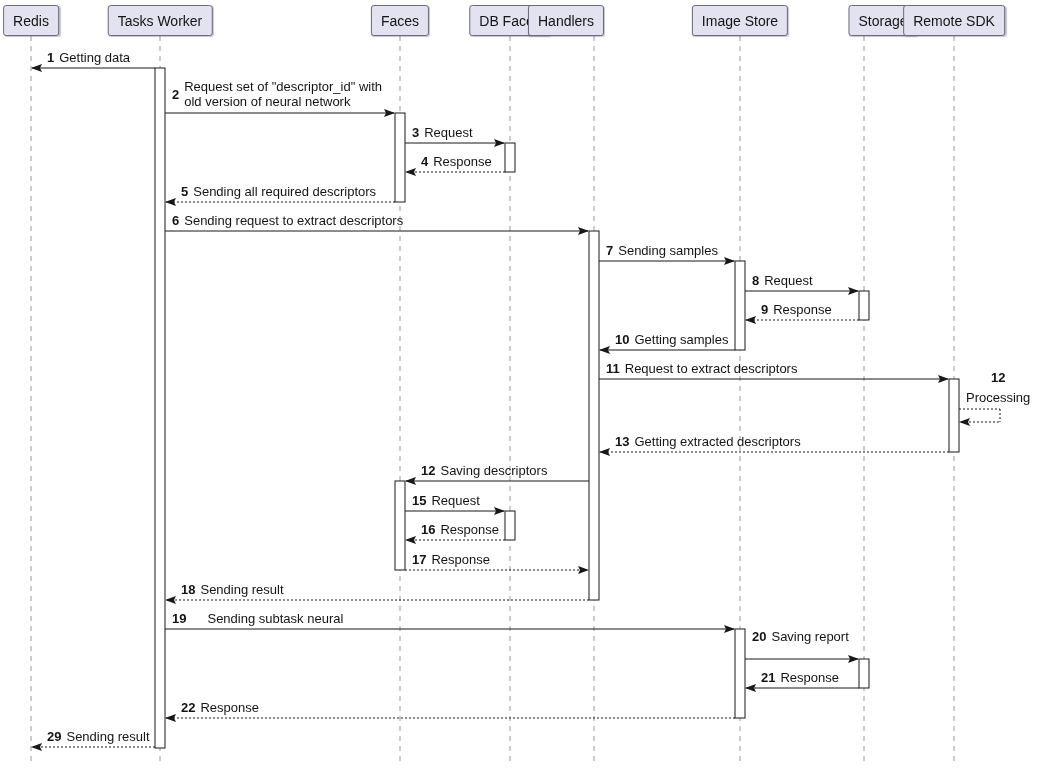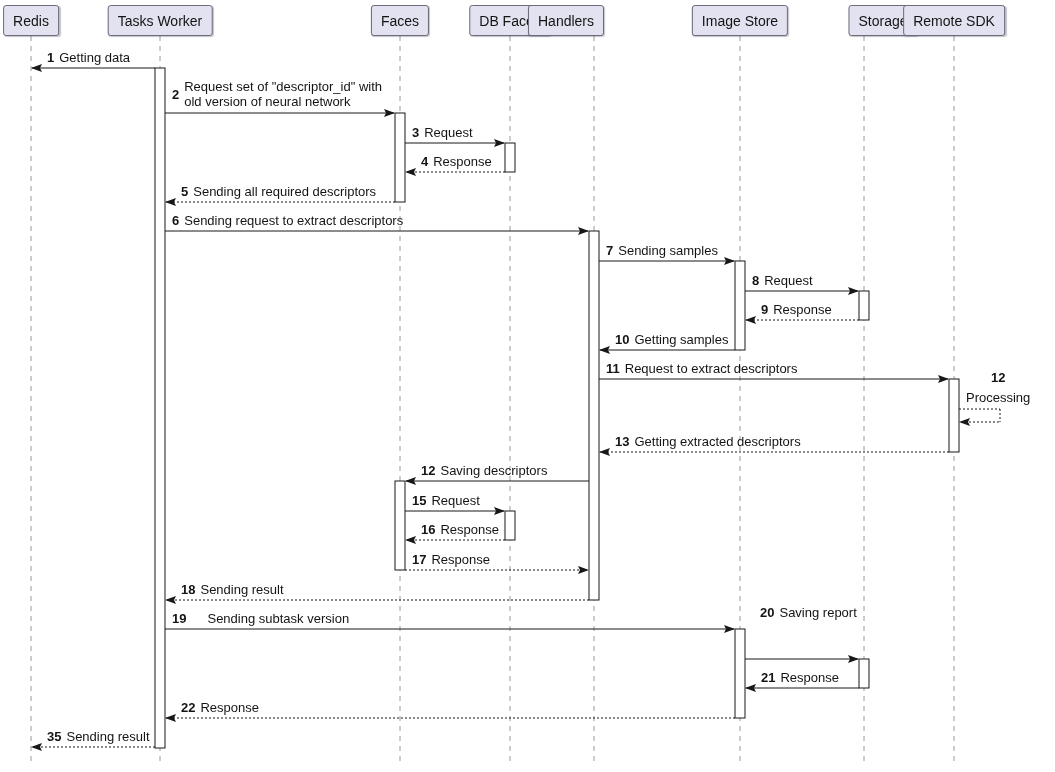--- a/index.html
+++ b/index.html
@@ -199,32 +199,32 @@
       <div class="msg-label" style="left: 412px; top: 567px;">
         <span class="num">17</span>
         <span class="txt">Response</span>
       </div>
       <div class="msg-label" style="left: 181px; top: 597px; justify-content: space-between;">
         <span class="num">18</span>
         <span class="txt">Sending result</span>
       </div>
       <div class="msg-label" style="left: 172px; top: 626px; gap: 21px;">
         <span class="num">19</span>
-        <span class="txt">Sending subtask version</span>
-      </div>
-      <div class="msg-label" style="left: 752px; top: 620px; margin-left: 8px;">
+        <span class="txt">Sending subtask neural</span>
+      </div>
+      <div class="msg-label" style="left: 752px; top: 644px;">
         <span class="num">20</span>
         <span class="txt">Saving report</span>
       </div>
       <div class="msg-label" style="left: 761px; top: 685px;">
         <span class="num">21</span>
         <span class="txt">Response</span>
       </div>
       <div class="msg-label" style="left: 181px; top: 715px;">
         <span class="num">22</span>
         <span class="txt">Response</span>
       </div>
       <div class="msg-label" style="left: 47px; top: 744px;">
-        <span class="num">35</span>
+        <span class="num">29</span>
         <span class="txt">Sending result</span>
       </div>
     </div>
 </div>
 
 </body></html>

